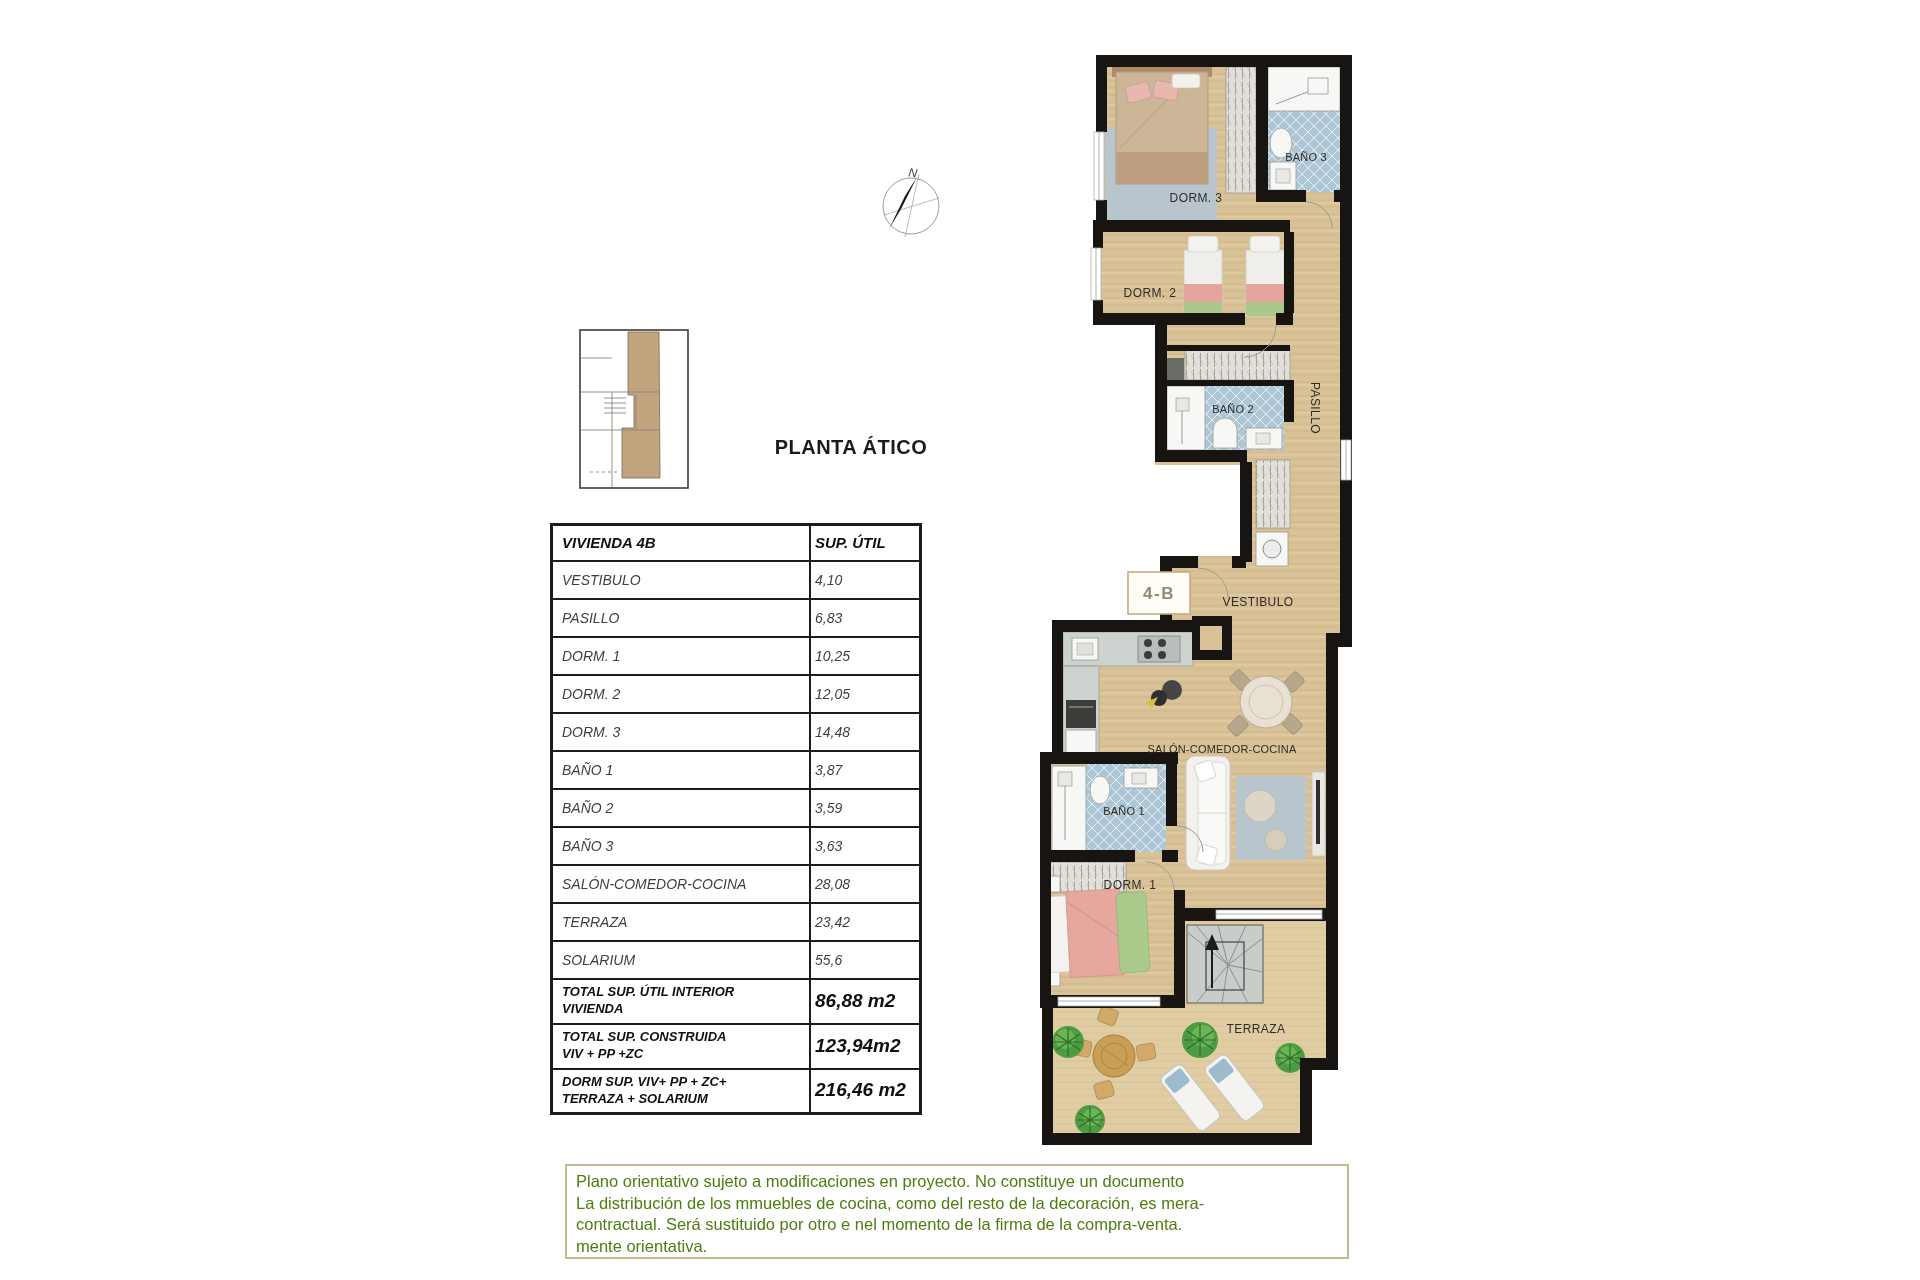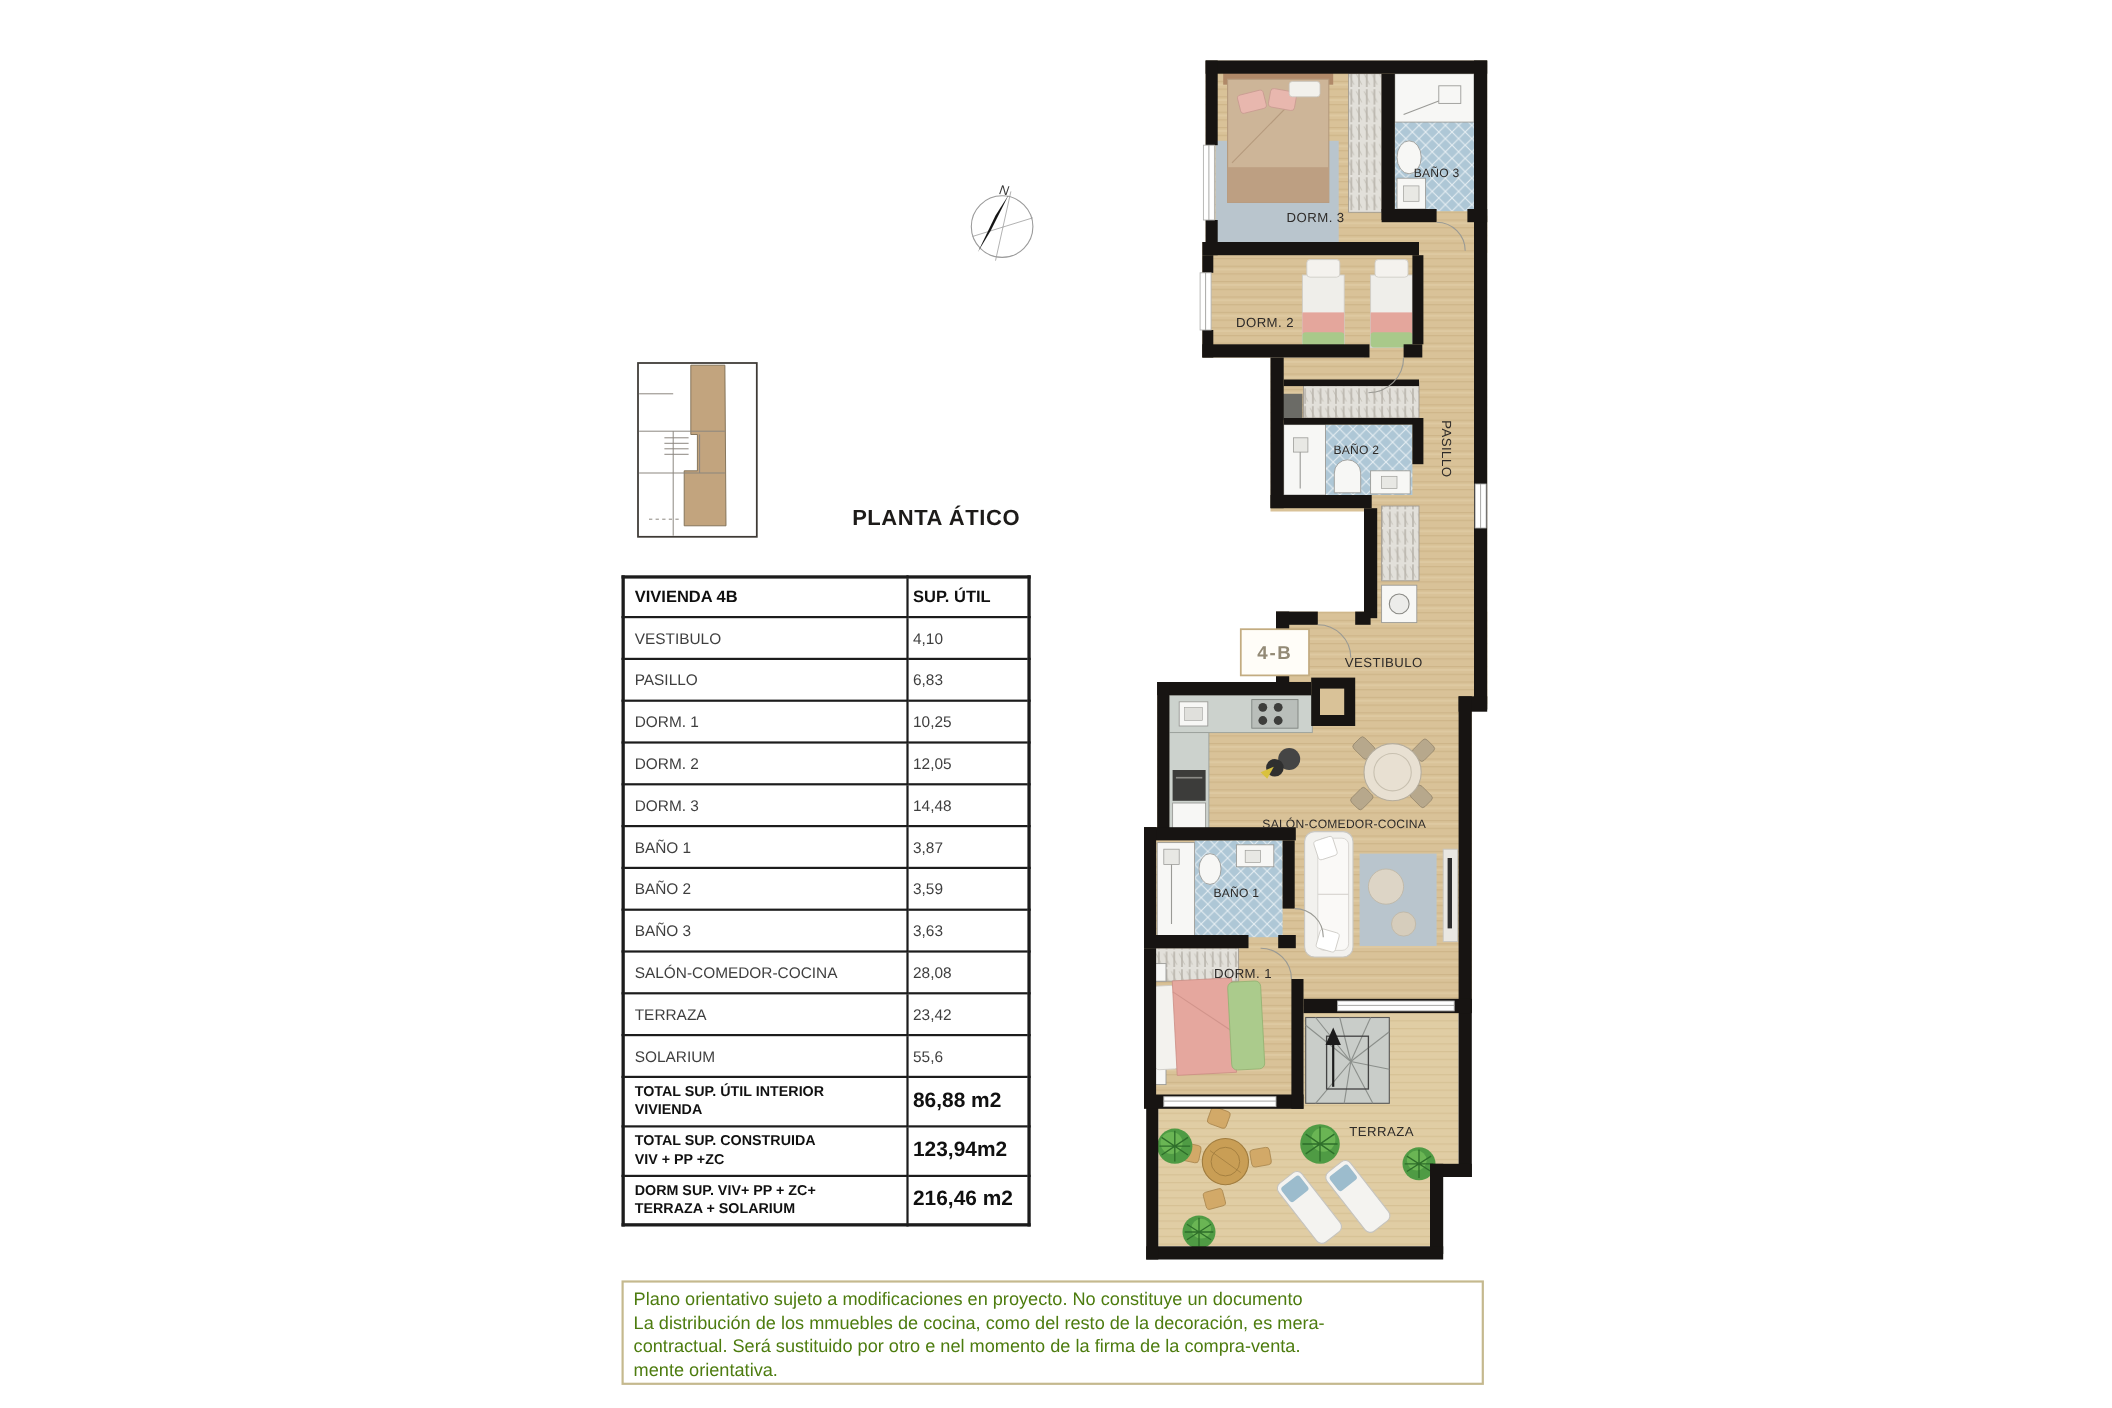--- a/index.html
+++ b/index.html
@@ -1,25 +1,25 @@
 <!DOCTYPE html>
 <html style="--c-wall: #171412; --c-wood: #d9c298; --c-wood_terrace: #e0cda4; --c-tile: #aec7d6; --c-rug: #b9c5cd; --c-counter: #ccd2cd; --c-bed_pink: #e5a79e; --c-bed_green: #abcb8c; --c-bed_tan: #cdb598; --c-accent_tan: #c2a47e; --c-plant_green: #4f9b44; --c-lounger_blue: #9cbccd; --c-stairs_gray: #c9cdc9; --c-table_border: #1c1c1c; --c-disclaimer_border: #c5b98e;"><head>
 <meta charset="utf-8">
 <style>
   html,body{margin:0;padding:0;background:#ffffff;}
   .page{position:relative;width:1920px;height:1280px;background:#fff;overflow:hidden;
         font-family:"Liberation Sans", sans-serif;color:#2e2b29;}
 
   
-  .plan-title{position:absolute;left:766px;top:460px;width:170px;text-align:center;
+  .plan-title{position:absolute;left:766px;top:436px;width:170px;text-align:center;
     font-size:20px;font-weight:bold;letter-spacing:.5px;color:#1d1b19;}
 
   
-  .area-table{position:absolute;left:565px;top:523px;border-collapse:collapse;
-    border:3px solid var(--c-table_border,#1c1c1c);}
+  .area-table{position:absolute;left:550px;top:523px;border-collapse:collapse;
+    border:3px solid var(--c-table_border,#1c1c1c);font-style:italic;}
   .area-table td{border:2px solid var(--c-table_border,#1c1c1c);padding:0 9px;
     font-size:14px;color:#3f3f3f;}
   .area-table td.val{width:100px;text-align:left;padding:0 4px;}
   .area-table td.lab{width:238px;}
   .area-table tr{height:38px;}
   .area-table tr.hdr{height:36px;}
   .area-table tr.hdr td{font-size:15px;font-weight:bold;color:#101010;}
   .area-table tr.tot{height:45px;}
   .area-table tr.tot td{font-weight:bold;color:#101010;font-size:13px;line-height:1.3;}
   .area-table tr.tot td.val{font-size:19px;}

